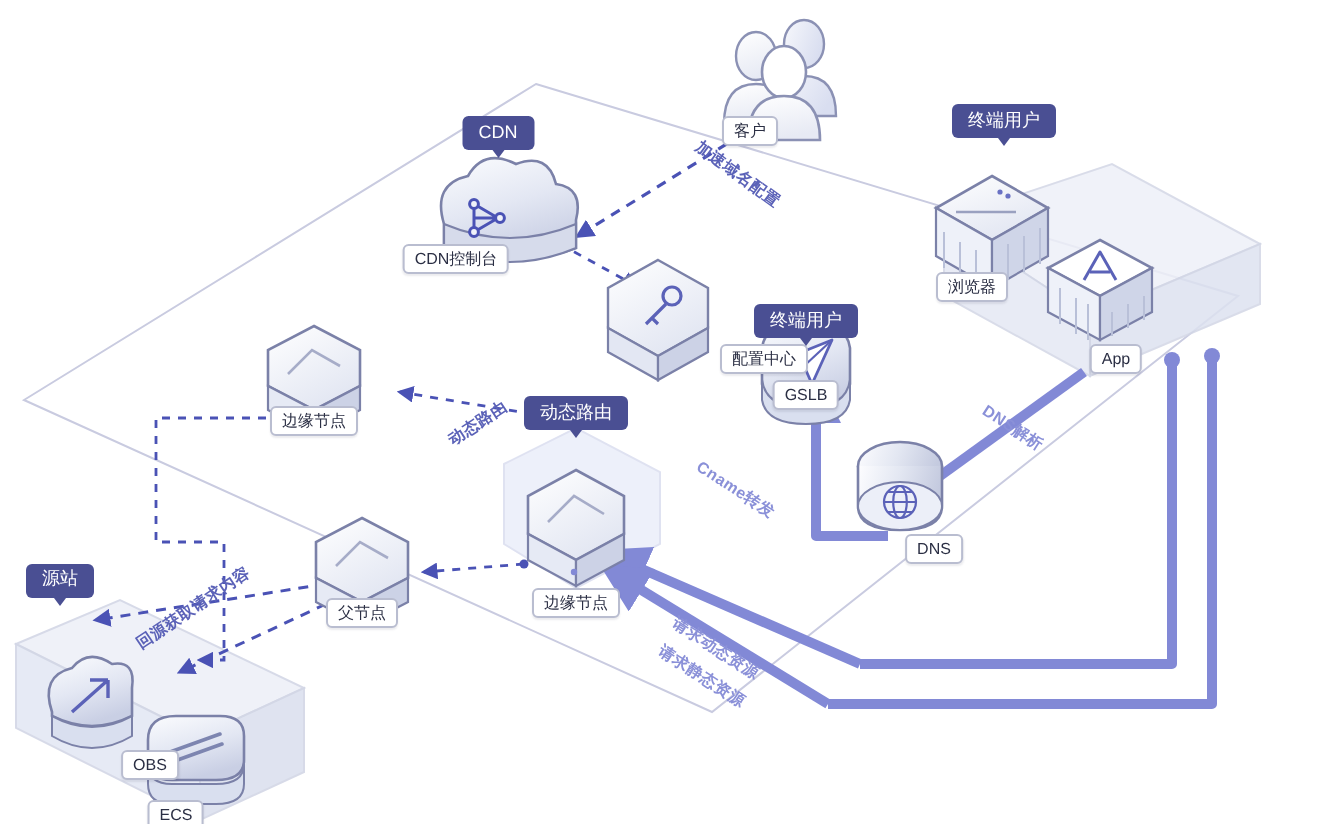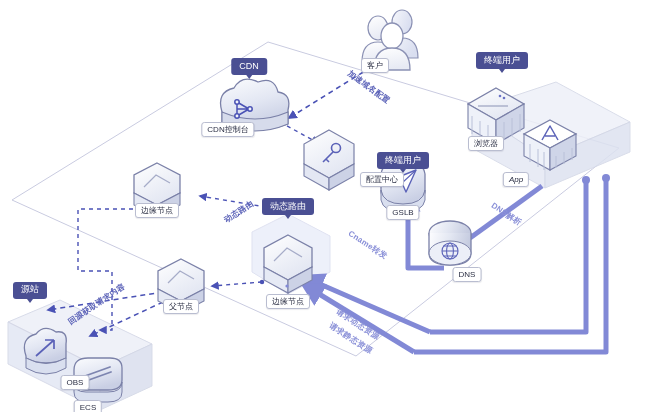--- a/index.html
+++ b/index.html
@@ -242,24 +242,24 @@
       <div class="groupBadge" style="left: 403px; top: 152px;">终端用户</div>
       <div class="groupBadge" style="left: 288px; top: 198px;">动态路由</div>
     </div>
   <div id="labels">
       <div class="nodeLabel" style="left: 375px; top: 58px;">客户</div>
       <div class="nodeLabel" style="left: 228px; top: 122px;">CDN控制台</div>
       <div class="nodeLabel" style="left: 348px; top: 172px; margin-left: 34px;">配置中心</div>
       <div class="nodeLabel" style="left: 157px; top: 203px;">边缘节点</div>
       <div class="nodeLabel" style="left: 181px; top: 299px; text-align: center;">父节点</div>
       <div class="nodeLabel" style="left: 288px; top: 294px;">边缘节点</div>
-      <div class="nodeLabel" style="left: 403px; top: 205px;">GSLB</div>
+      <div class="nodeLabel" style="left: 403px; top: 190px;">GSLB</div>
       <div class="nodeLabel" style="left: 451px; top: 267px; margin-left: 16px;">DNS</div>
       <div class="nodeLabel" style="left: 486px; top: 136px;">浏览器</div>
-      <div class="nodeLabel" style="left: 516px; top: 172px; font-style: italic;">App</div>
+      <div class="nodeLabel" style="left: 558px; top: 172px;">App</div>
       <div class="nodeLabel" style="left: 35px; top: 375px; margin-left: 40px;">OBS</div>
       <div class="nodeLabel" style="left: 88px; top: 400px;">ECS</div>
     </div>
   <div id="flows">
       <div class="flowLabel dash" style="left: 352px; top: 68px; transform: rotate(36deg);">加速域名配置</div>
       <div class="flowLabel dash" style="left: 222px; top: 216px; transform: rotate(-33deg);">动态路由</div>
       <div class="flowLabel dash" style="left: 66px; top: 318px; transform: rotate(-34deg);">回源获取请求内容</div>
       <div class="flowLabel solid" style="left: 352px; top: 228px; transform: rotate(33deg);">Cname转发</div>
       <div class="flowLabel solid" style="left: 495px; top: 200px; transform: rotate(33deg);">DNS解析</div>
       <div class="flowLabel solid" style="left: 340px; top: 306px; transform: rotate(33deg);">请求动态资源</div>

